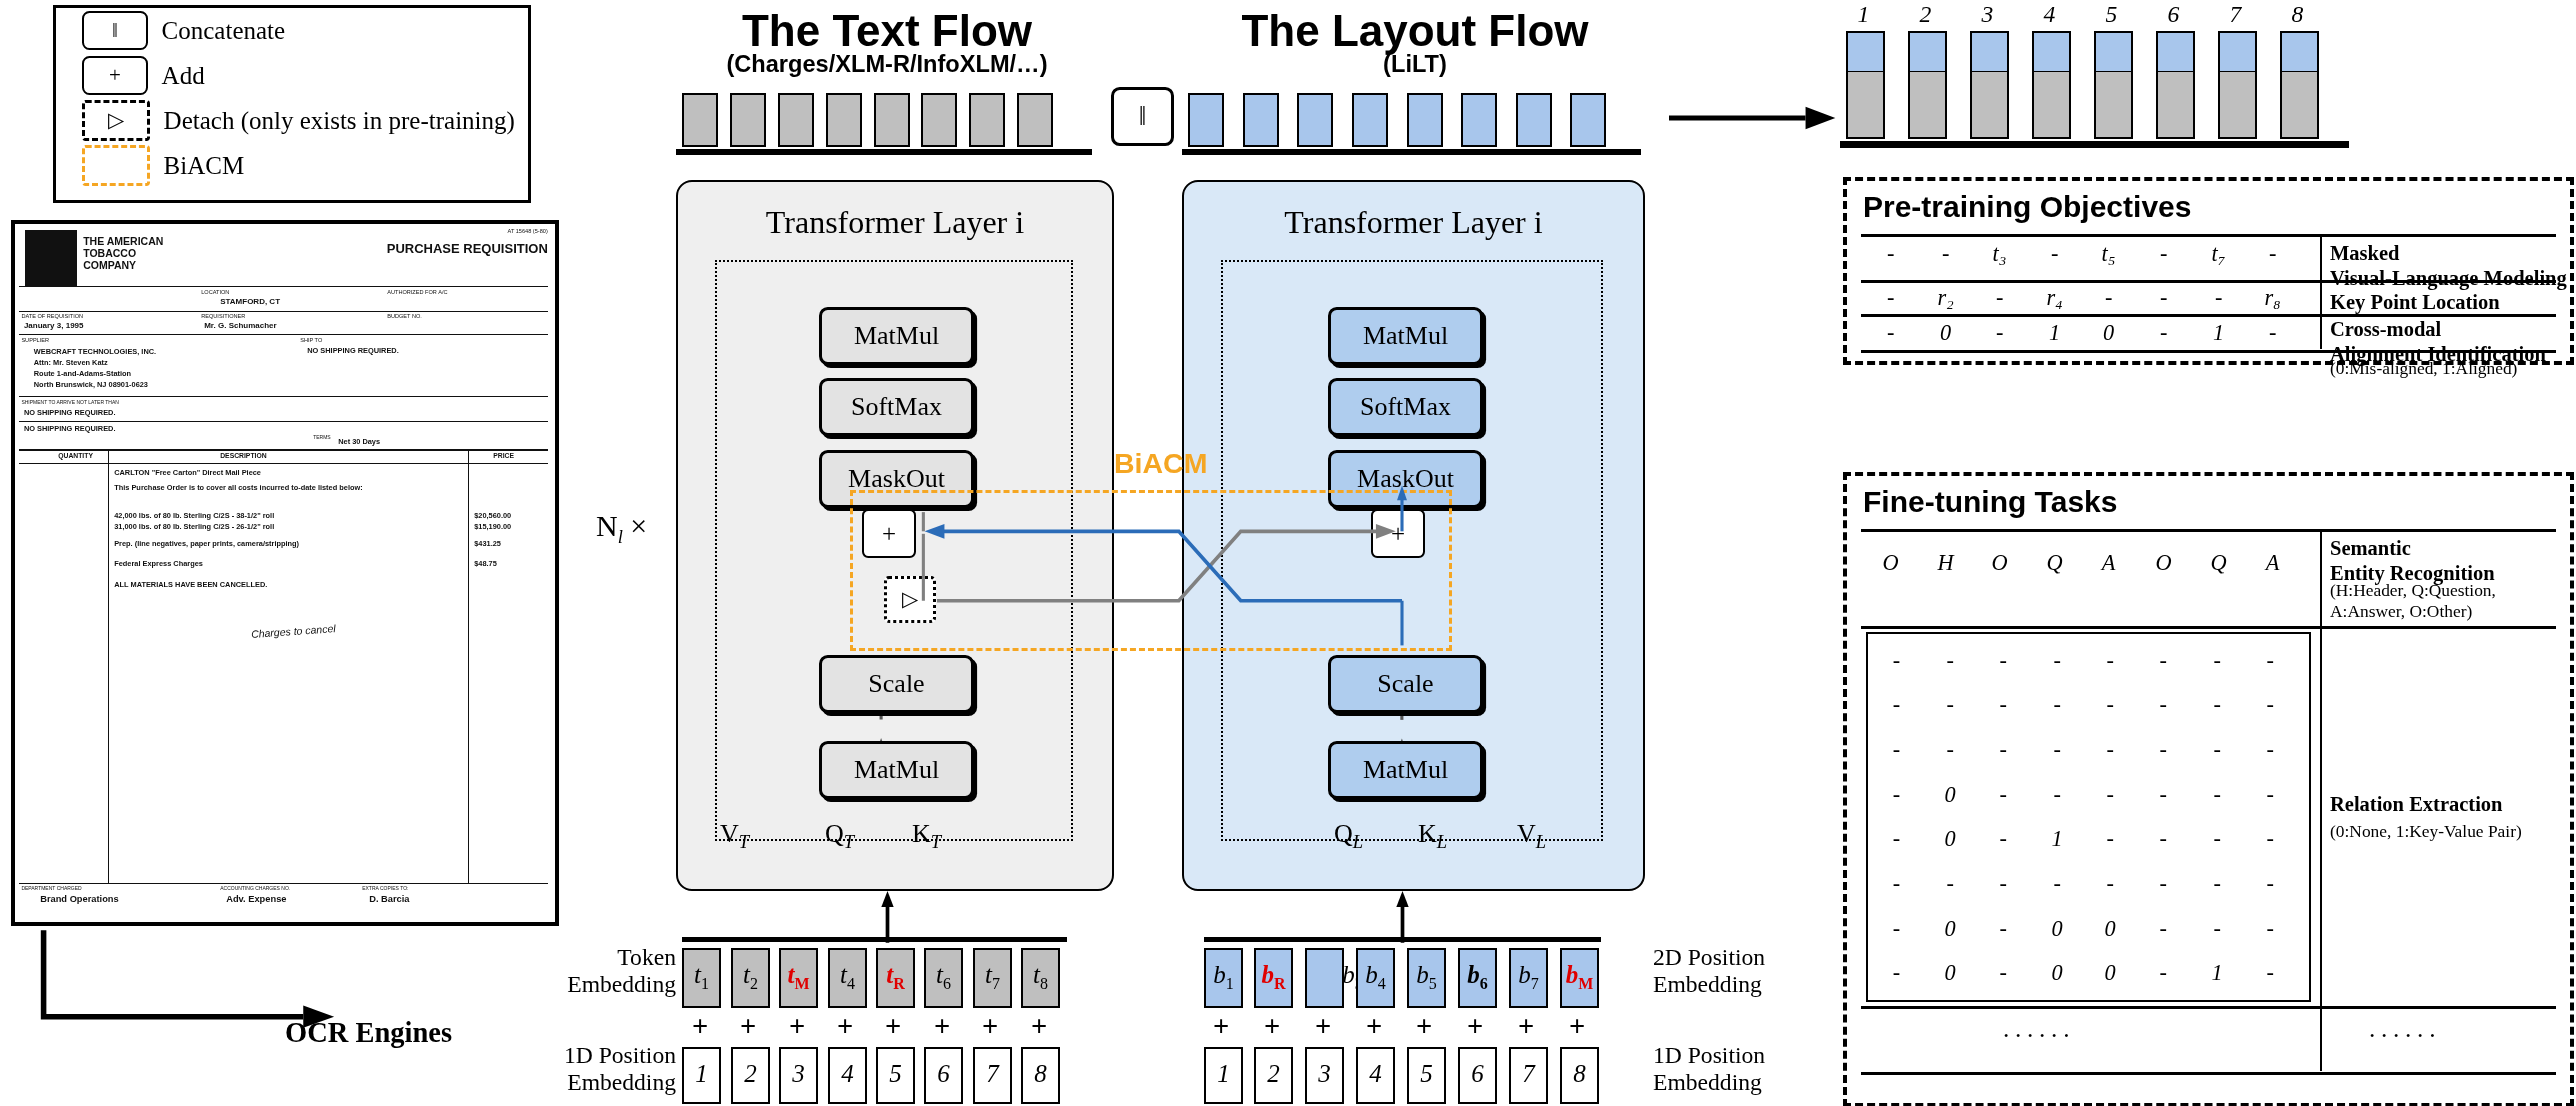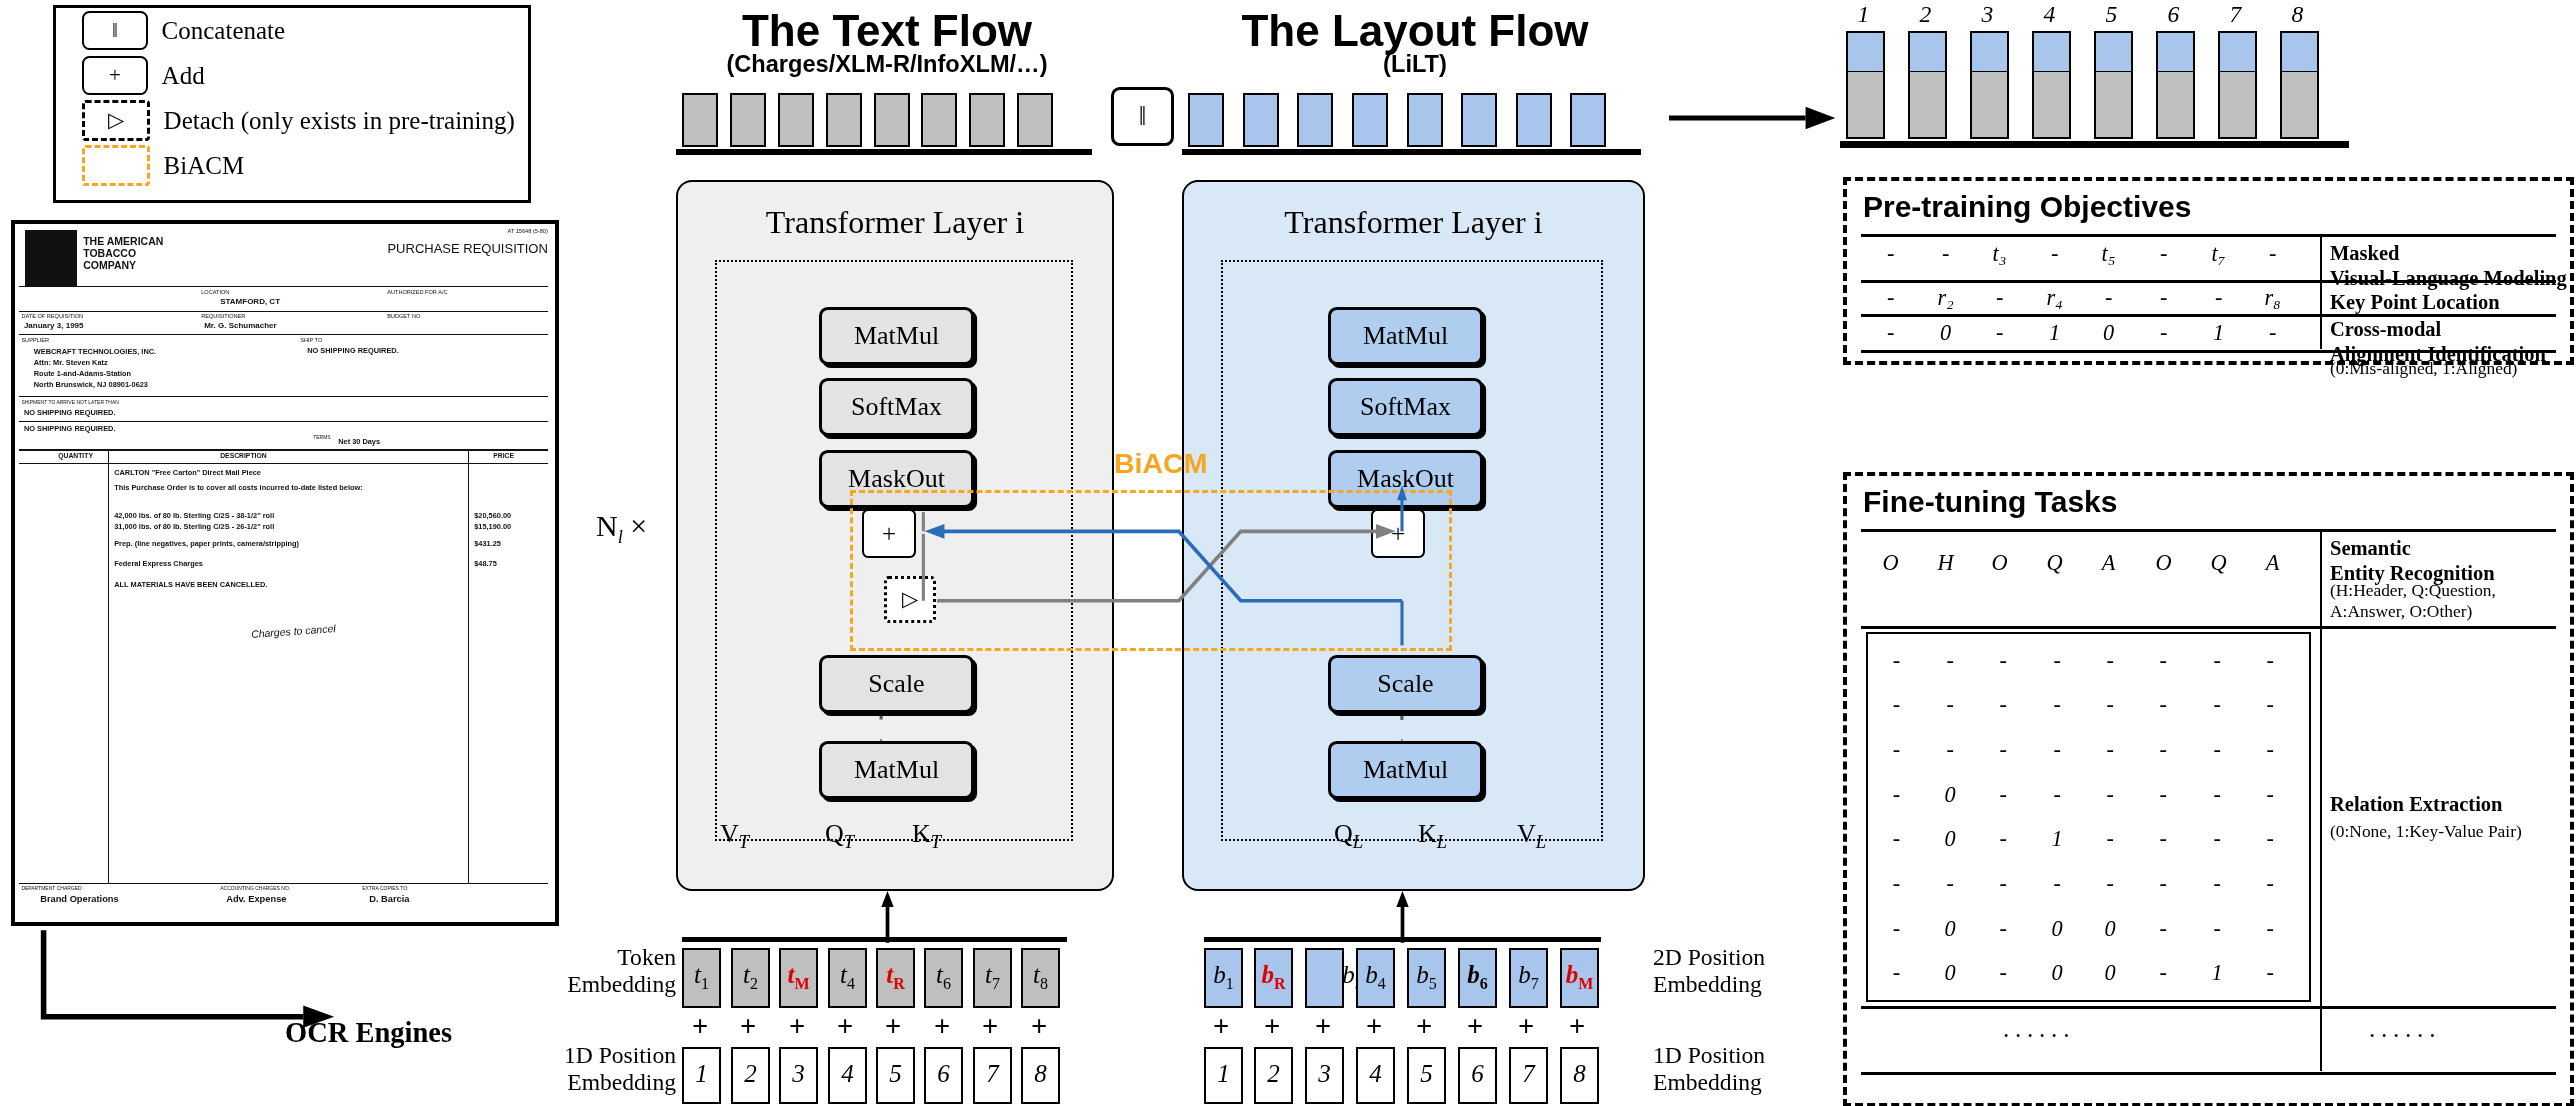--- a/index.html
+++ b/index.html
@@ -96,21 +96,21 @@
   <div class="leg-row">
     <div class="leg-sym sym-dash-org"></div>
     <div class="leg-txt">BiACM</div>
   </div>
 </div>
 
 <div class="abs" id="doc">
   <div class="dtx" style="left:10px;top:6.2px;width:52px;height:56px;background:#111;"></div>
   <div class="dtx" style="left:68px;top:11.2px;font-size:10.5px;font-weight:bold;line-height:1.15;width:93px;">THE AMERICAN TOBACCO COMPANY</div>
   <div class="dtx" style="right:7.4px;top:3.7px;font-size:5.6px;">AT 15648 (5-80)</div>
-  <div class="dtx" style="right:7.4px;top:17.4px;font-size:13px;font-weight:normal;">PURCHASE REQUISITION</div>
+  <div class="dtx" style="right:7.4px;top:17.4px;font-size:13px;font-weight:bold;">PURCHASE REQUISITION</div>
 
   <div class="dl" style="left:3.7px;top:62px;width:529px;height:1.2px;"></div>
   <div class="dtx" style="left:186px;top:65px;font-size:5.6px;">LOCATION</div>
   <div class="dtx" style="left:205px;top:73px;font-size:8px;font-weight:bold;">STAMFORD, CT</div>
   <div class="dtx" style="left:372px;top:65px;font-size:5.6px;">AUTHORIZED FOR A/C</div>
 
   <div class="dl" style="left:3.7px;top:87px;width:529px;height:1.2px;"></div>
   <div class="dtx" style="left:6.2px;top:89px;font-size:5.6px;">DATE OF REQUISITION</div>
   <div class="dtx" style="left:8.7px;top:97px;font-size:8px;font-weight:bold;">January 3, 1995</div>
   <div class="dtx" style="left:186px;top:89px;font-size:5.6px;">REQUISITIONER</div>

